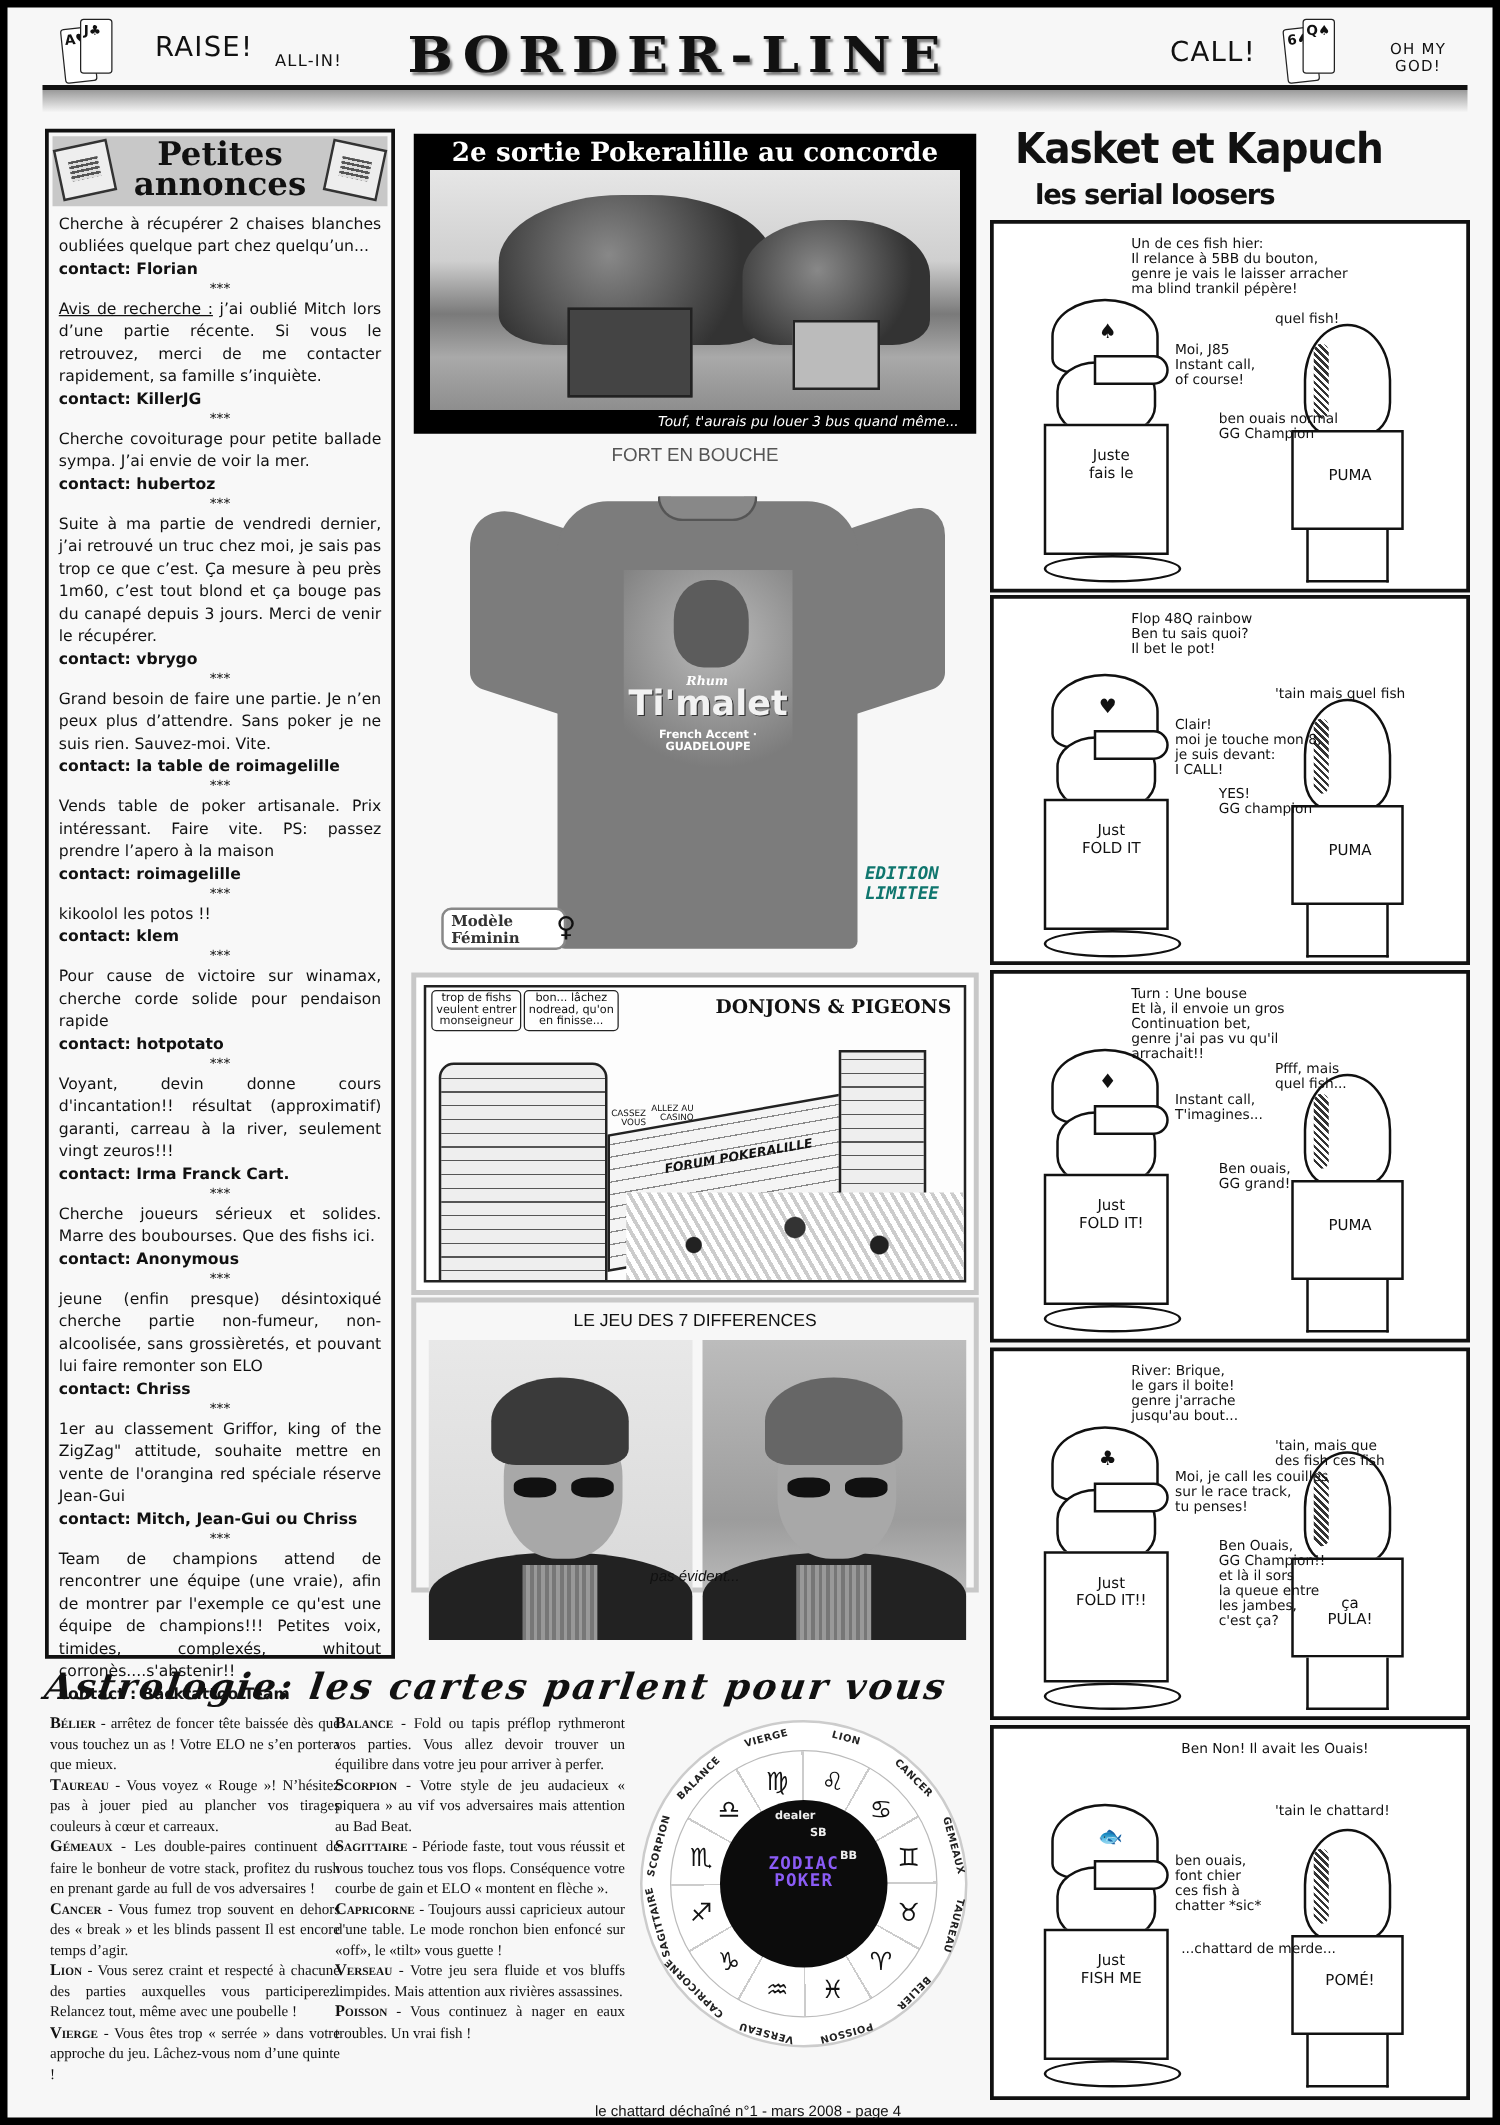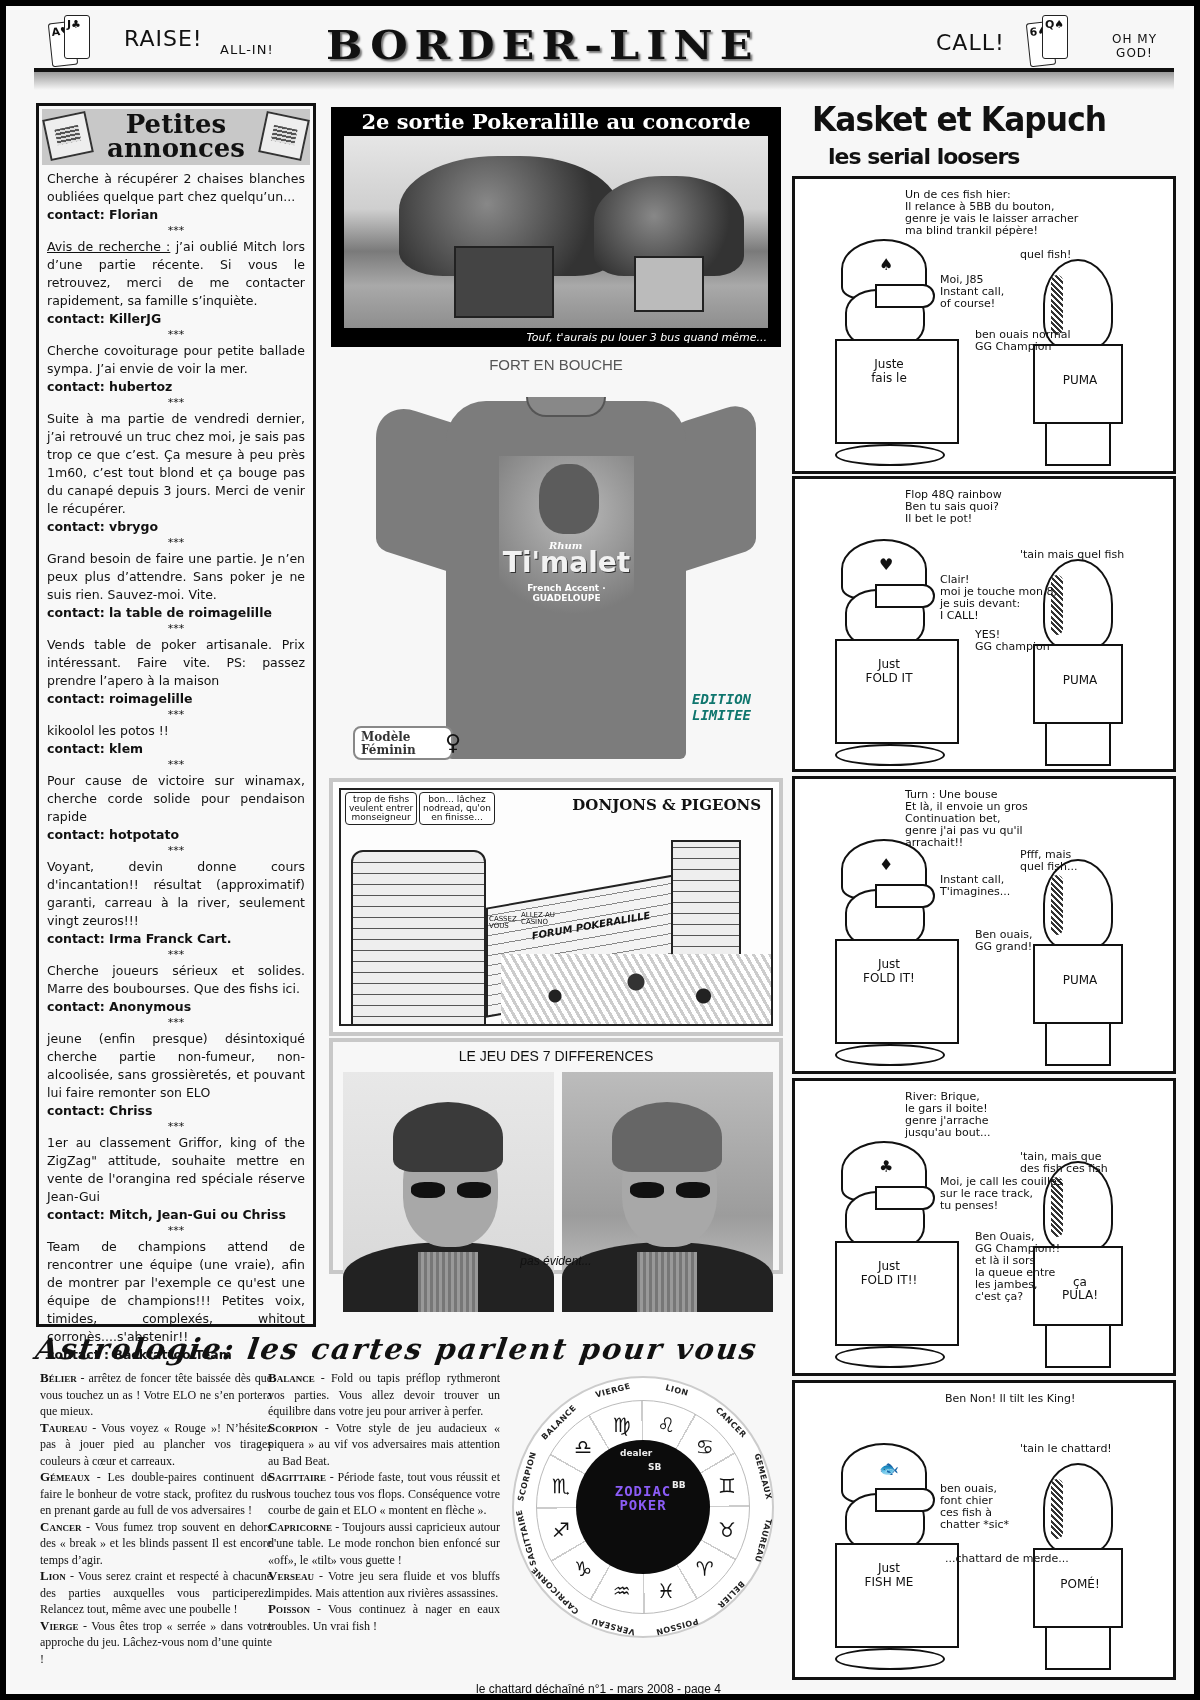--- a/index.html
+++ b/index.html
@@ -58,21 +58,21 @@
   .venus { position: absolute; right: -10px; top: 2px; font: bold 22px "DejaVu Sans", sans-serif; color: #111; }
 
   .donjons { position: absolute; left: 323px; top: 772px; width: 454px; height: 258px; border: 4px solid #c8c8c8; background: #fff; overflow: hidden; }
   .dj-inner { position: absolute; left: 6px; top: 6px; right: 6px; bottom: 6px; border: 2px solid #222; background: #fdfdfd; overflow: hidden; }
   .dj-title { position: absolute; right: 10px; top: 6px; font: bold 15px "DejaVu Serif", serif; color: #111; }
   .bubble { position: absolute; font: 9px/9px "DejaVu Sans", sans-serif; text-align: center; border: 1px solid #222; border-radius: 4px; background: #fff; padding: 2px 3px; }
   .tower { position: absolute; background: repeating-linear-gradient(0deg, #eee 0 10px, #555 10px 11px), #eee; border: 2px solid #222; }
   .wall { position: absolute; background: repeating-linear-gradient(0deg, #f4f4f4 0 9px, #888 9px 10px); border: 2px solid #222; }
   .wall-label { position: absolute; font: italic bold 10px "DejaVu Sans", sans-serif; color: #111; transform: rotate(-10deg); }
   .crowd { position: absolute; left: 160px; right: 0; bottom: 0; height: 70px; background: radial-gradient(circle at 20% 60%, #222 0 6px, transparent 7px), radial-gradient(circle at 50% 40%, #333 0 8px, transparent 9px), radial-gradient(circle at 75% 60%, #222 0 7px, transparent 8px), repeating-linear-gradient(60deg, #ccc 0 3px, #fff 3px 7px); }
-  .small-sign { position: absolute; font: 7px/7px "DejaVu Sans", sans-serif; text-align: left; margin-top: 28px; }
+  .small-sign { position: absolute; font: 7px/7px "DejaVu Sans", sans-serif; text-align: right; }
 
   .diffs { position: absolute; left: 323px; top: 1032px; width: 454px; height: 236px; border: 4px solid #c8c8c8; background: #f7f7f7; }
   .diff-title { position: absolute; left: 0; right: 0; top: 6px; text-align: center; font: 14px "Liberation Sans", sans-serif; color: #111; }
   .diff-photo { position: absolute; top: 30px; width: 211px; height: 240px; overflow: hidden; }
   .diff-photo.a { left: 10px; background: linear-gradient(#e8e8e8, #d6d6d6); }
   .diff-photo.b { left: 229px; background: linear-gradient(#bcbcbc, #9c9c9c 60%, #cfcfcf); }
   .hair { position: absolute; left: 50px; top: 30px; width: 110px; height: 70px; border-radius: 55% 55% 20% 20%; background: #3a3a3a; }
   .face { position: absolute; left: 60px; top: 65px; width: 95px; height: 110px; border-radius: 40% 40% 45% 45%; background: #a8a8a8; }
   .glasses { position: absolute; left: 68px; top: 110px; width: 80px; height: 16px; }
   .glasses::before, .glasses::after { content: ""; position: absolute; top: 0; width: 34px; height: 16px; border-radius: 40%; background: #111; }
@@ -84,21 +84,21 @@
   
   .comic-title { position: absolute; left: 806px; top: 98px; font: bold 34px/30px "DejaVu Sans", sans-serif; color: #111; letter-spacing: -1px; transform: scaleX(0.92); transform-origin: left; }
   .comic-sub { position: absolute; left: 822px; top: 138px; font: bold 22px "DejaVu Sans", sans-serif; letter-spacing: -1px; color: #111; }
   .panel { position: absolute; left: 786px; width: 384px; border: 3px solid #111; background: #fff; overflow: hidden; }
   .kasket, .kapuch { position: absolute; }
   .kasket { left: 40px; width: 110px; height: 240px; }
   .cap { position: absolute; left: 6px; top: 0; width: 86px; height: 60px; border: 2px solid #111; border-radius: 50% 50% 20% 20%; background: #fff; }
   .cap-suit { position: absolute; left: 36px; top: 14px; font: 16px "DejaVu Sans", sans-serif; }
   .brim { position: absolute; left: 40px; top: 45px; width: 60px; height: 24px; border: 2px solid #111; border-radius: 0 30px 30px 0; background: #fff; }
   .k-head { position: absolute; left: 10px; top: 50px; width: 80px; height: 60px; border: 2px solid #111; border-radius: 40%; background: #fff; }
-  .k-body { position: absolute; left: 0; top: 100px; width: 124px; height: 105px; border: 2px solid #111; background: #fff; text-decoration: underline; }
+  .k-body { position: absolute; left: 0; top: 100px; width: 100px; height: 105px; border: 2px solid #111; background: #fff; text-decoration: underline; }
   .k-shirt { position: absolute; left: 22px; top: 16px; width: 60px; text-align: center; font: 12px/14px "DejaVu Sans", sans-serif; }
   .k-feet { position: absolute; left: 0; top: 205px; width: 110px; height: 22px; border: 2px solid #111; border-radius: 50%; background: #fff; }
   .kapuch { right: 50px; width: 90px; height: 210px; }
   .hood { position: absolute; left: 10px; top: 0; width: 70px; height: 90px; border: 2px solid #111; border-radius: 50% 50% 30% 30%; background: #fff; }
   .hood::after { content: ""; position: absolute; left: 6px; top: 14px; width: 12px; height: 60px; background: repeating-linear-gradient(45deg, #333 0 2px, #fff 2px 4px); border-radius: 6px; }
   .p-body { position: absolute; left: 0; top: 85px; width: 90px; height: 80px; border: 2px solid #111; background: #fff; }
   .p-text { position: absolute; left: 10px; top: 28px; width: 70px; text-align: center; font: 12px/13px "DejaVu Sans", sans-serif; }
   .p-legs { position: absolute; left: 12px; top: 165px; width: 66px; height: 42px; border: 2px solid #111; border-top: none; background: #fff; }
   .say { position: absolute; font: 11px/12px "DejaVu Sans", sans-serif; color: #111; text-align: left; white-space: pre-line; }
 
@@ -417,21 +417,21 @@
           </div>
           <div class="k-feet"></div>
         </div>
         <div class="kapuch" style="top: 80px;">
           <div class="hood"></div>
           <div class="p-body">
             <div class="p-text" style="white-space: pre-line;">POMÉ!</div>
           </div>
           <div class="p-legs"></div>
         </div>
-        <div class="say" style="left: 150px; top: 10px;">Ben Non! Il tilt les King!</div>
+        <div class="say" style="left: 150px; top: 10px;">Ben Non! Il avait les Ouais!</div>
         <div class="say" style="left: 145px; top: 100px;">ben ouais,
 font chier
 ces fish à
 chatter *sic*</div>
         <div class="say" style="left: 225px; top: 60px;">'tain le chattard!</div>
         <div class="say" style="left: 150px; top: 170px;">...chattard de merde...</div>
       </div>
     </div>
 
   <div class="astro-title">Astrologie: les cartes parlent pour vous</div>

